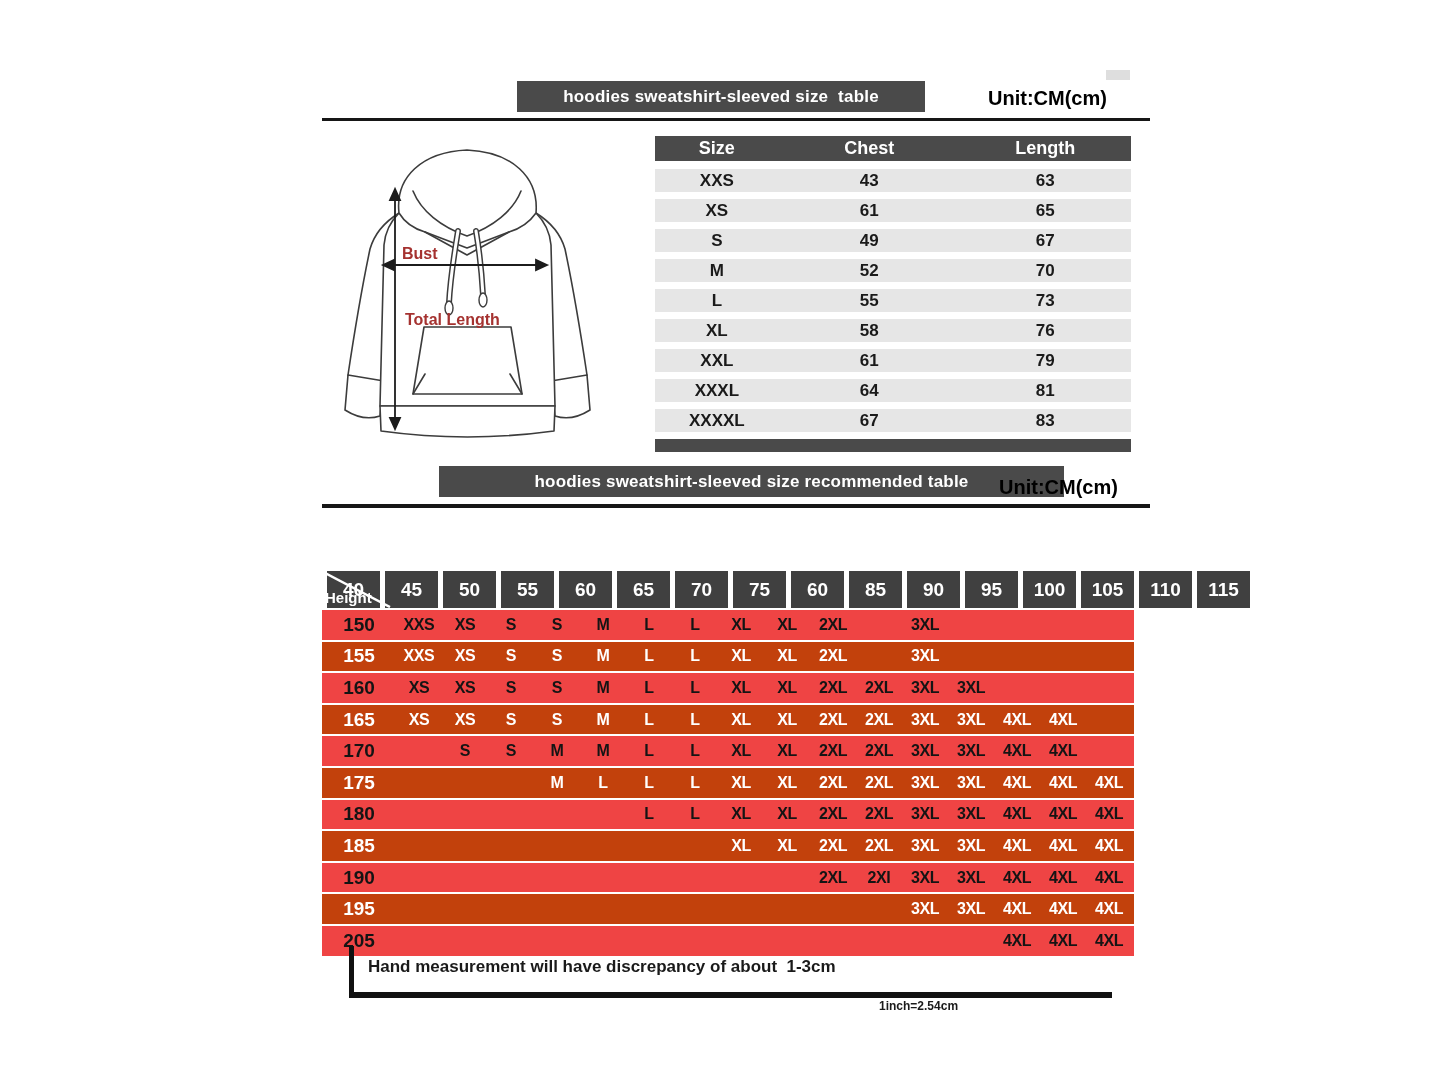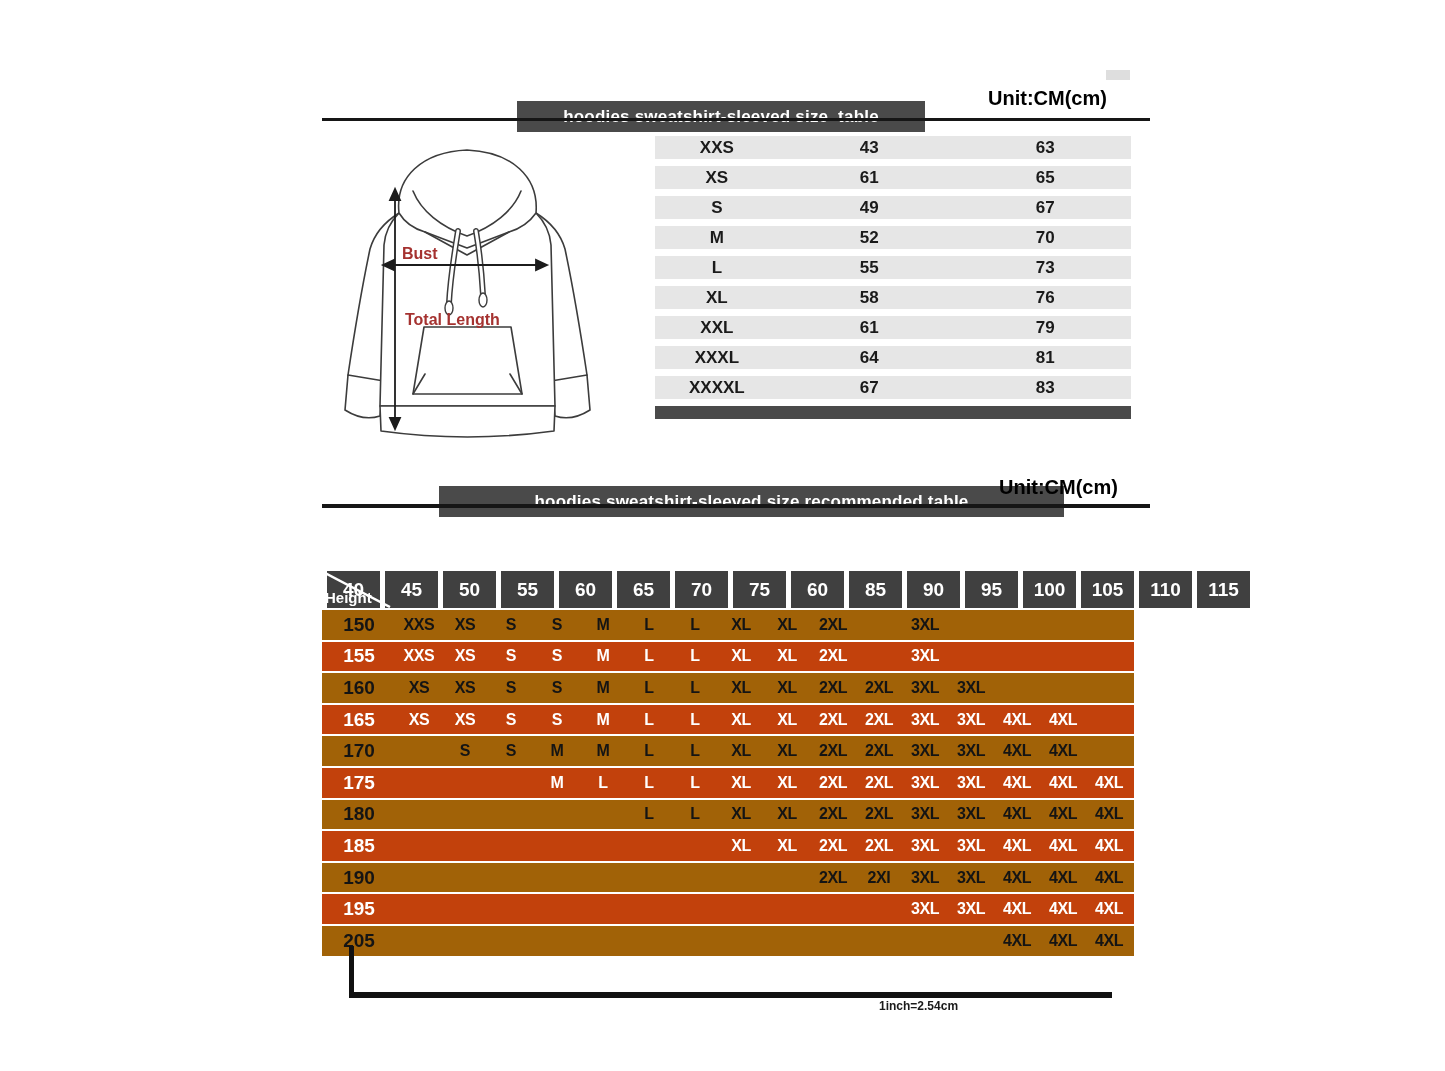--- a/index.html
+++ b/index.html
@@ -2,21 +2,21 @@
 <html><head>
 <meta charset="utf-8">
 <style>
   html,body{margin:0;padding:0;background:#fff;}
   .canvas{
     position:relative;width:1445px;height:1071px;background:#ffffff;overflow:hidden;
     font-family:"Liberation Sans",sans-serif;font-weight:bold;color:#1a1a1a;
   }
   .title-bar{
     position:absolute;background:#4a4a4a;color:#ffffff;display:flex;align-items:center;
-    justify-content:center;font-size:17px;white-space:pre;letter-spacing:0.2px;margin-top:20px;
+    justify-content:center;font-size:17px;white-space:pre;letter-spacing:0.2px;
   }
   #title1{left:517px;top:81px;width:408px;height:31px;}
   #title2{left:439px;top:466px;width:625px;height:31px;}
   .unit{position:absolute;font-size:20px;color:#000000;white-space:pre;}
   #unit1{left:988px;top:87px;}
   #unit2{left:999px;top:476px;}
   .divider{position:absolute;background:#161616;}
   #divider1{left:322px;top:118px;width:828px;height:3px;}
   #divider2{left:322px;top:504px;width:828px;height:4px;}
   #smudge{position:absolute;left:1106px;top:70px;width:24px;height:10px;background:#dedede;}
@@ -42,21 +42,21 @@
   .corner-kg{position:absolute;top:2px;right:4px;color:#fff;font-size:15px;}
   .corner-height{position:absolute;bottom:2px;left:3px;color:#fff;font-size:15px;}
   .wt-box{
     width:53px;margin-right:5px;background:#404040;color:#fff;display:flex;
     align-items:center;justify-content:center;font-size:19px;flex:none;
   }
   .mx-row{
     display:flex;height:31.6px;align-items:center;border-bottom:2px solid #fff;
     box-sizing:border-box;
   }
-  .mx-light{background:#a16207;color:#141414;}
+  .mx-light{background:#ef4444;color:#141414;}
   .mx-dark{background:#c2410c;color:#ffffff;}
   .mx-height{width:74px;text-align:center;font-size:19px;flex:none;}
   .mx-cell{width:46px;text-align:center;font-size:16px;letter-spacing:-0.4px;flex:none;}
 
   
   #footer-bar-v{position:absolute;left:349px;top:946px;width:5px;height:52px;background:#111;}
   #footer-line{position:absolute;left:349px;top:992px;width:763px;height:6px;background:#111;}
   #footer-note{position:absolute;left:368px;top:957px;font-size:17px;white-space:pre;}
   #footer-conv{position:absolute;left:879px;top:999px;font-size:12px;}
 </style>
@@ -103,20 +103,25 @@
       <polygon points="70,298 65,287 75,287"></polygon>
       <line x1="64" y1="134" x2="216" y2="134"></line>
       <polygon points="58,134 69,129 69,139"></polygon>
       <polygon points="222,134 211,129 211,139"></polygon>
     </g>
     <text x="77" y="128" font-size="16" font-weight="bold" fill="#a53230">Bust</text>
     <text x="80" y="194" font-size="16" font-weight="bold" fill="#a53230">Total Length</text>
   </svg>
 
   <div id="size-table">
+    <div class="st-header">
+      <div>Size</div>
+      <div>Chest</div>
+      <div>Length</div>
+    </div>
     <div id="size-rows">
         <div class="st-row">
           <div class="st-cell">XXS</div>
           <div class="st-cell">43</div>
           <div class="st-cell">63</div>
         </div>
         <div class="st-row">
           <div class="st-cell">XS</div>
           <div class="st-cell">61</div>
           <div class="st-cell">65</div>
@@ -402,15 +407,16 @@
           <div class="mx-cell"></div>
           <div class="mx-cell">4XL</div>
           <div class="mx-cell">4XL</div>
           <div class="mx-cell">4XL</div>
         </div>
       </div>
   </div>
 
   <div id="footer-bar-v"></div>
   <div id="footer-line"></div>
+  <div id="footer-note">Hand measurement will have discrepancy of about  1-3cm</div>
   <div id="footer-conv">1inch=2.54cm</div>
 
 </div>
 
 </body></html>

